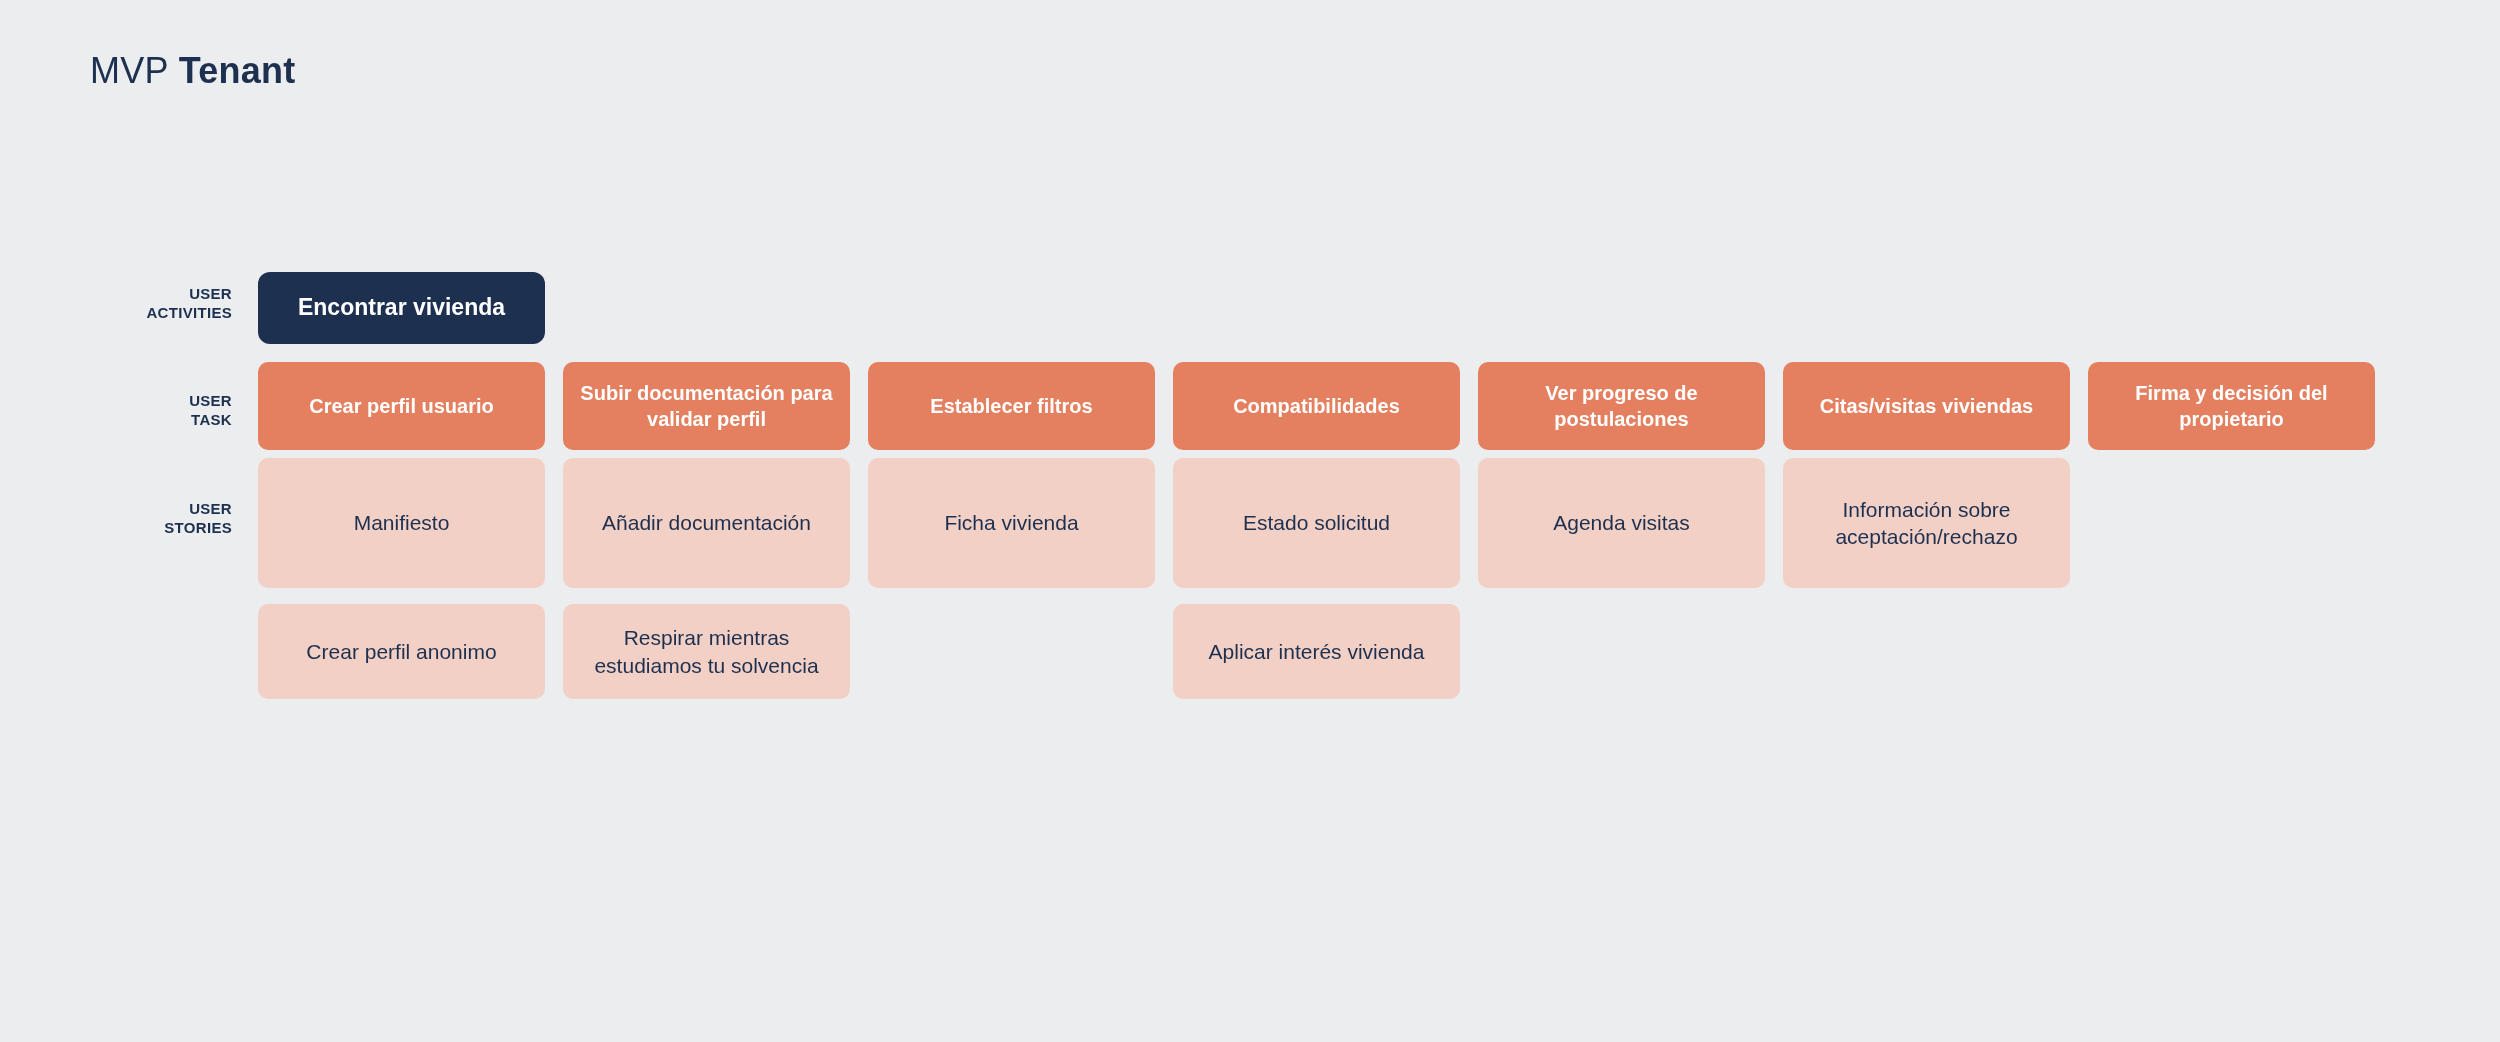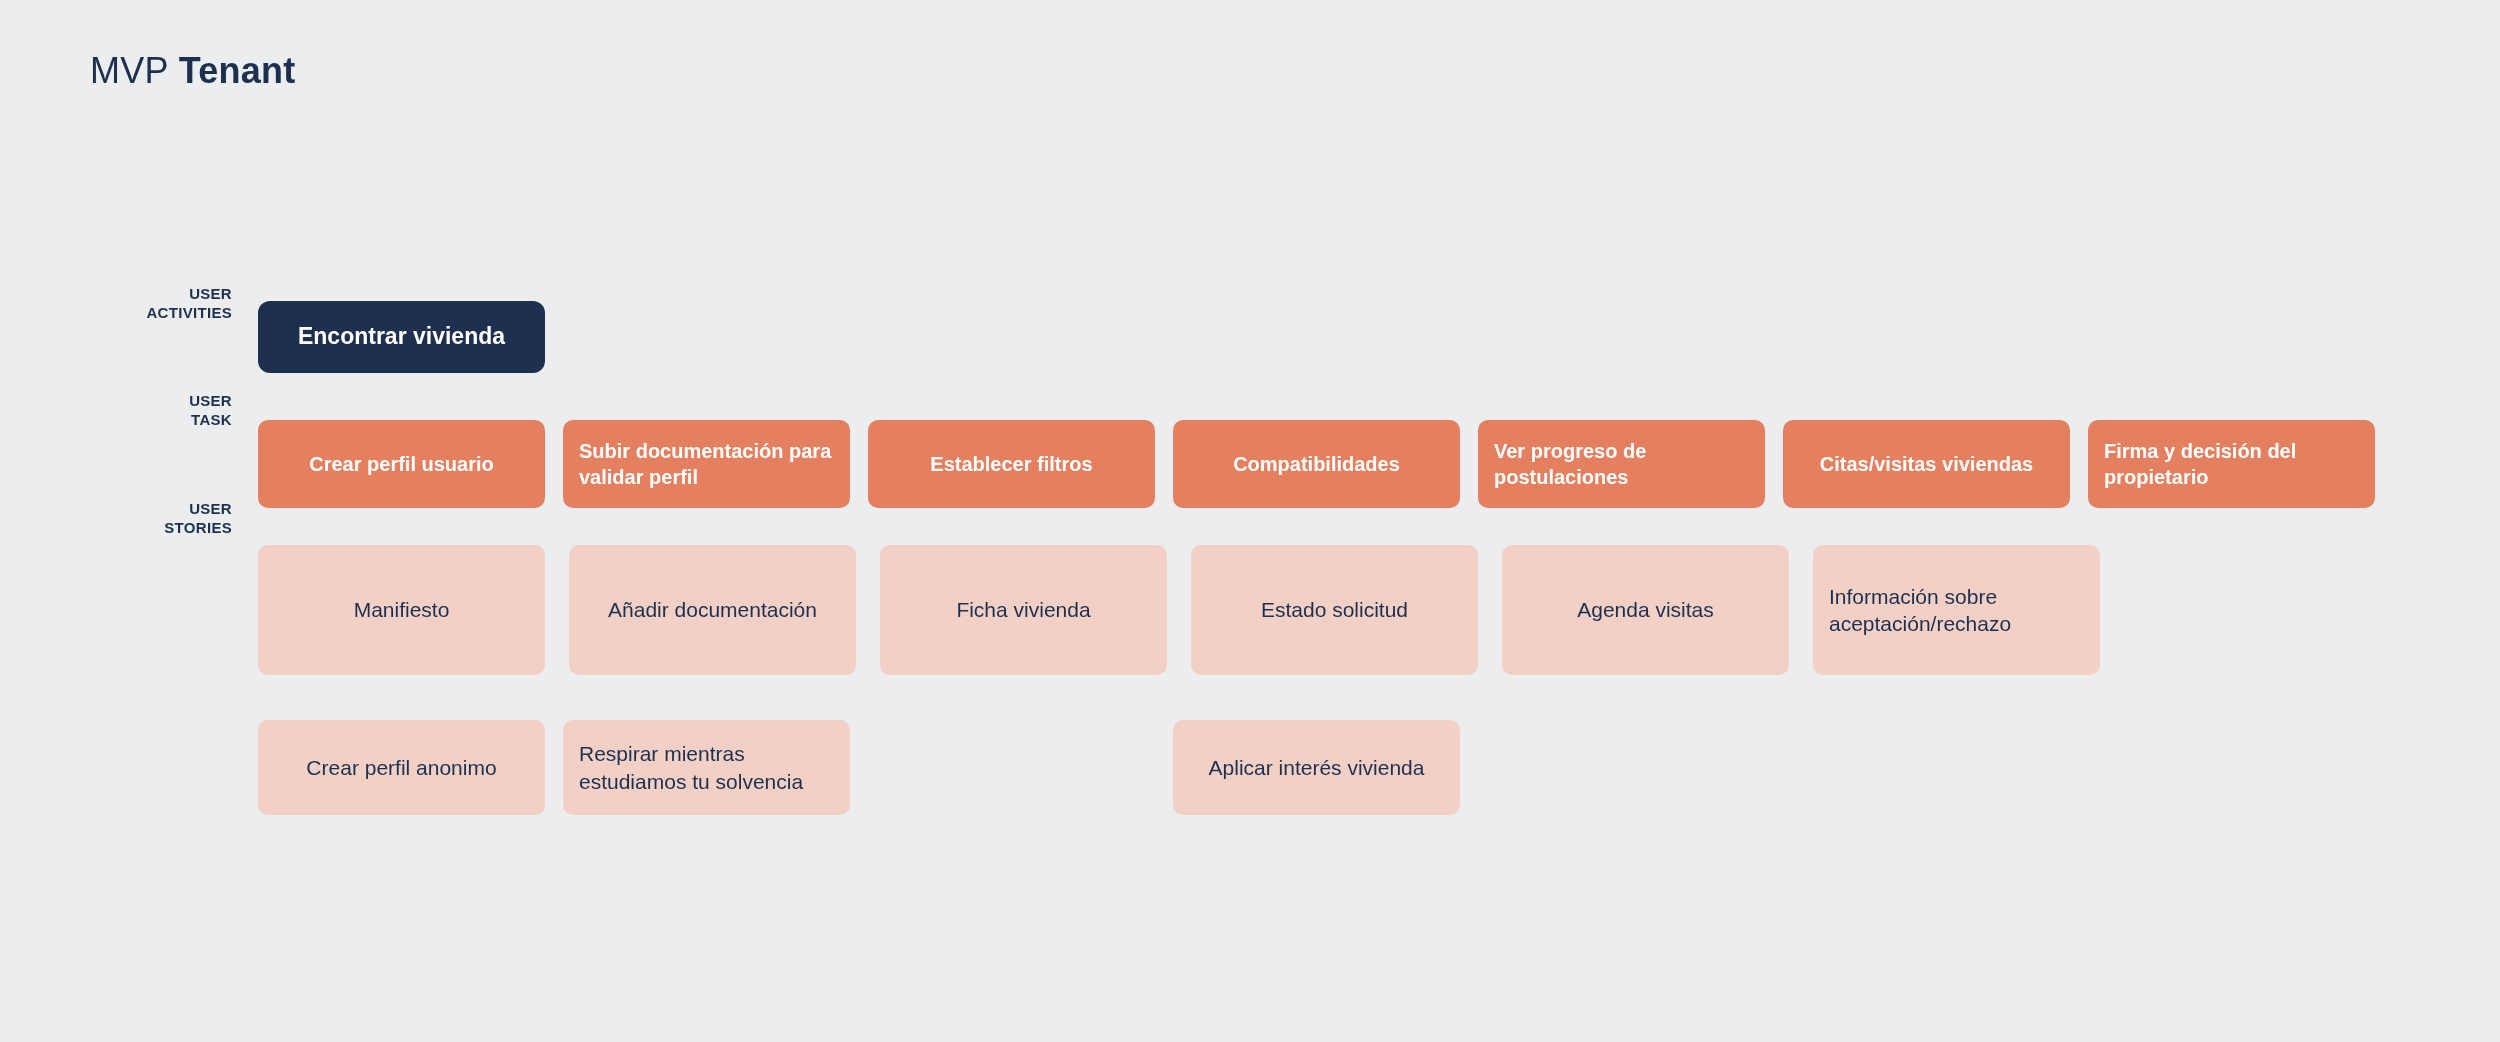--- a/index.html
+++ b/index.html
@@ -64,23 +64,23 @@
   .row-label.task       { left: 62px; top: 392px; }
   .row-label.stories    { left: 62px; top: 500px; }
 
   
   .card {
     box-sizing: border-box;
     border-radius: 10px;
     display: flex;
     align-items: center;
     justify-content: center;
+    text-align: center;
     padding: 8px 16px;
     line-height: 1.3;
-    margin-top: 29px;
   }
   .card-activity {
     height: 72px;
     background: #1e3050;
     color: #ffffff;
     font-size: 23px;
     font-weight: 700;
     border-radius: 12px;
   }
   .card-task {
@@ -99,21 +99,21 @@
   }
   .card-story.row2 { height: 95px; }
   .card-story.contrato { height: 95px; }
   .card-empty {
     background: transparent;
   }
 
   
   .row.activities { margin-bottom: 18px; }
   .row.task       { margin-bottom: 8px; }
-  .row.stories1   { margin-bottom: 16px; gap: 24px; }
+  .row.stories1   { margin-bottom: 16px; }
   .row.stories2   { margin-bottom: 16px; }
 </style>
 </head>
 <body>
 
 <div class="board">
 
   <div class="title">
     <span class="light">MVP</span>
     <span class="bold">Tenant</span>

